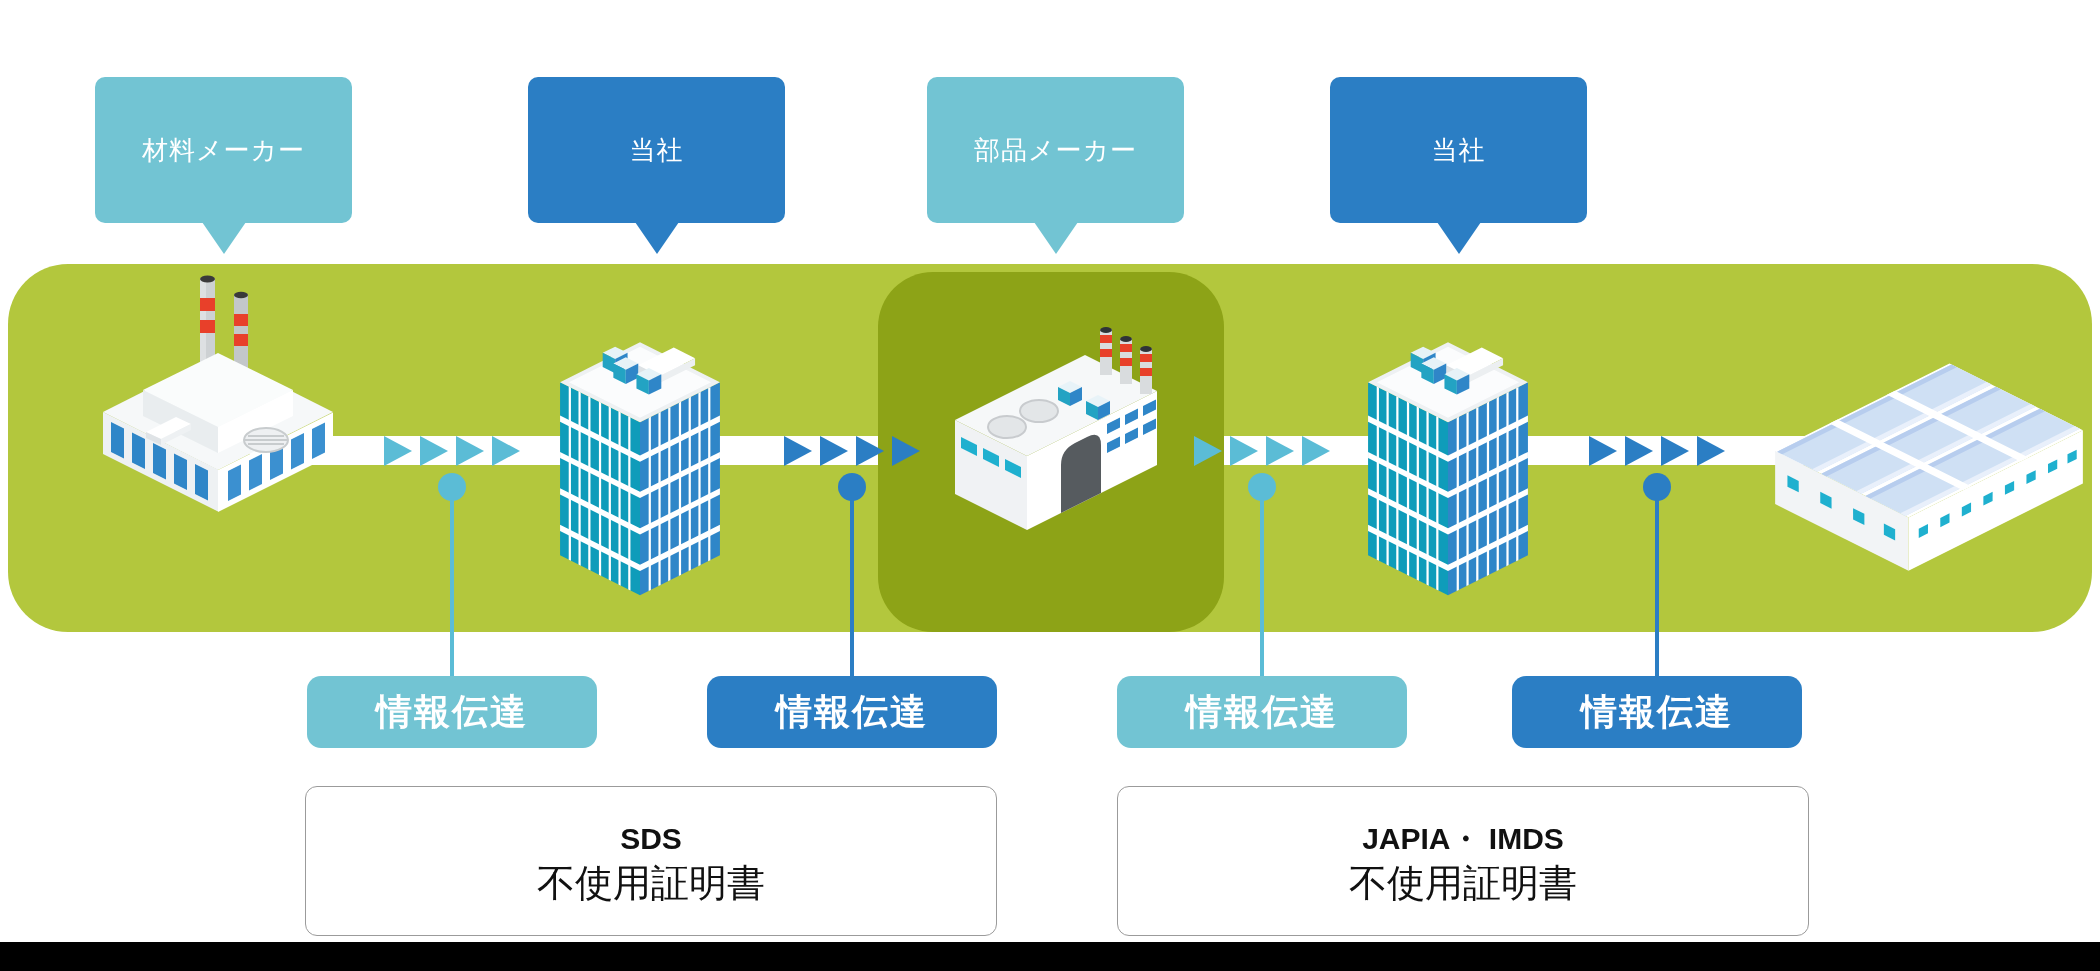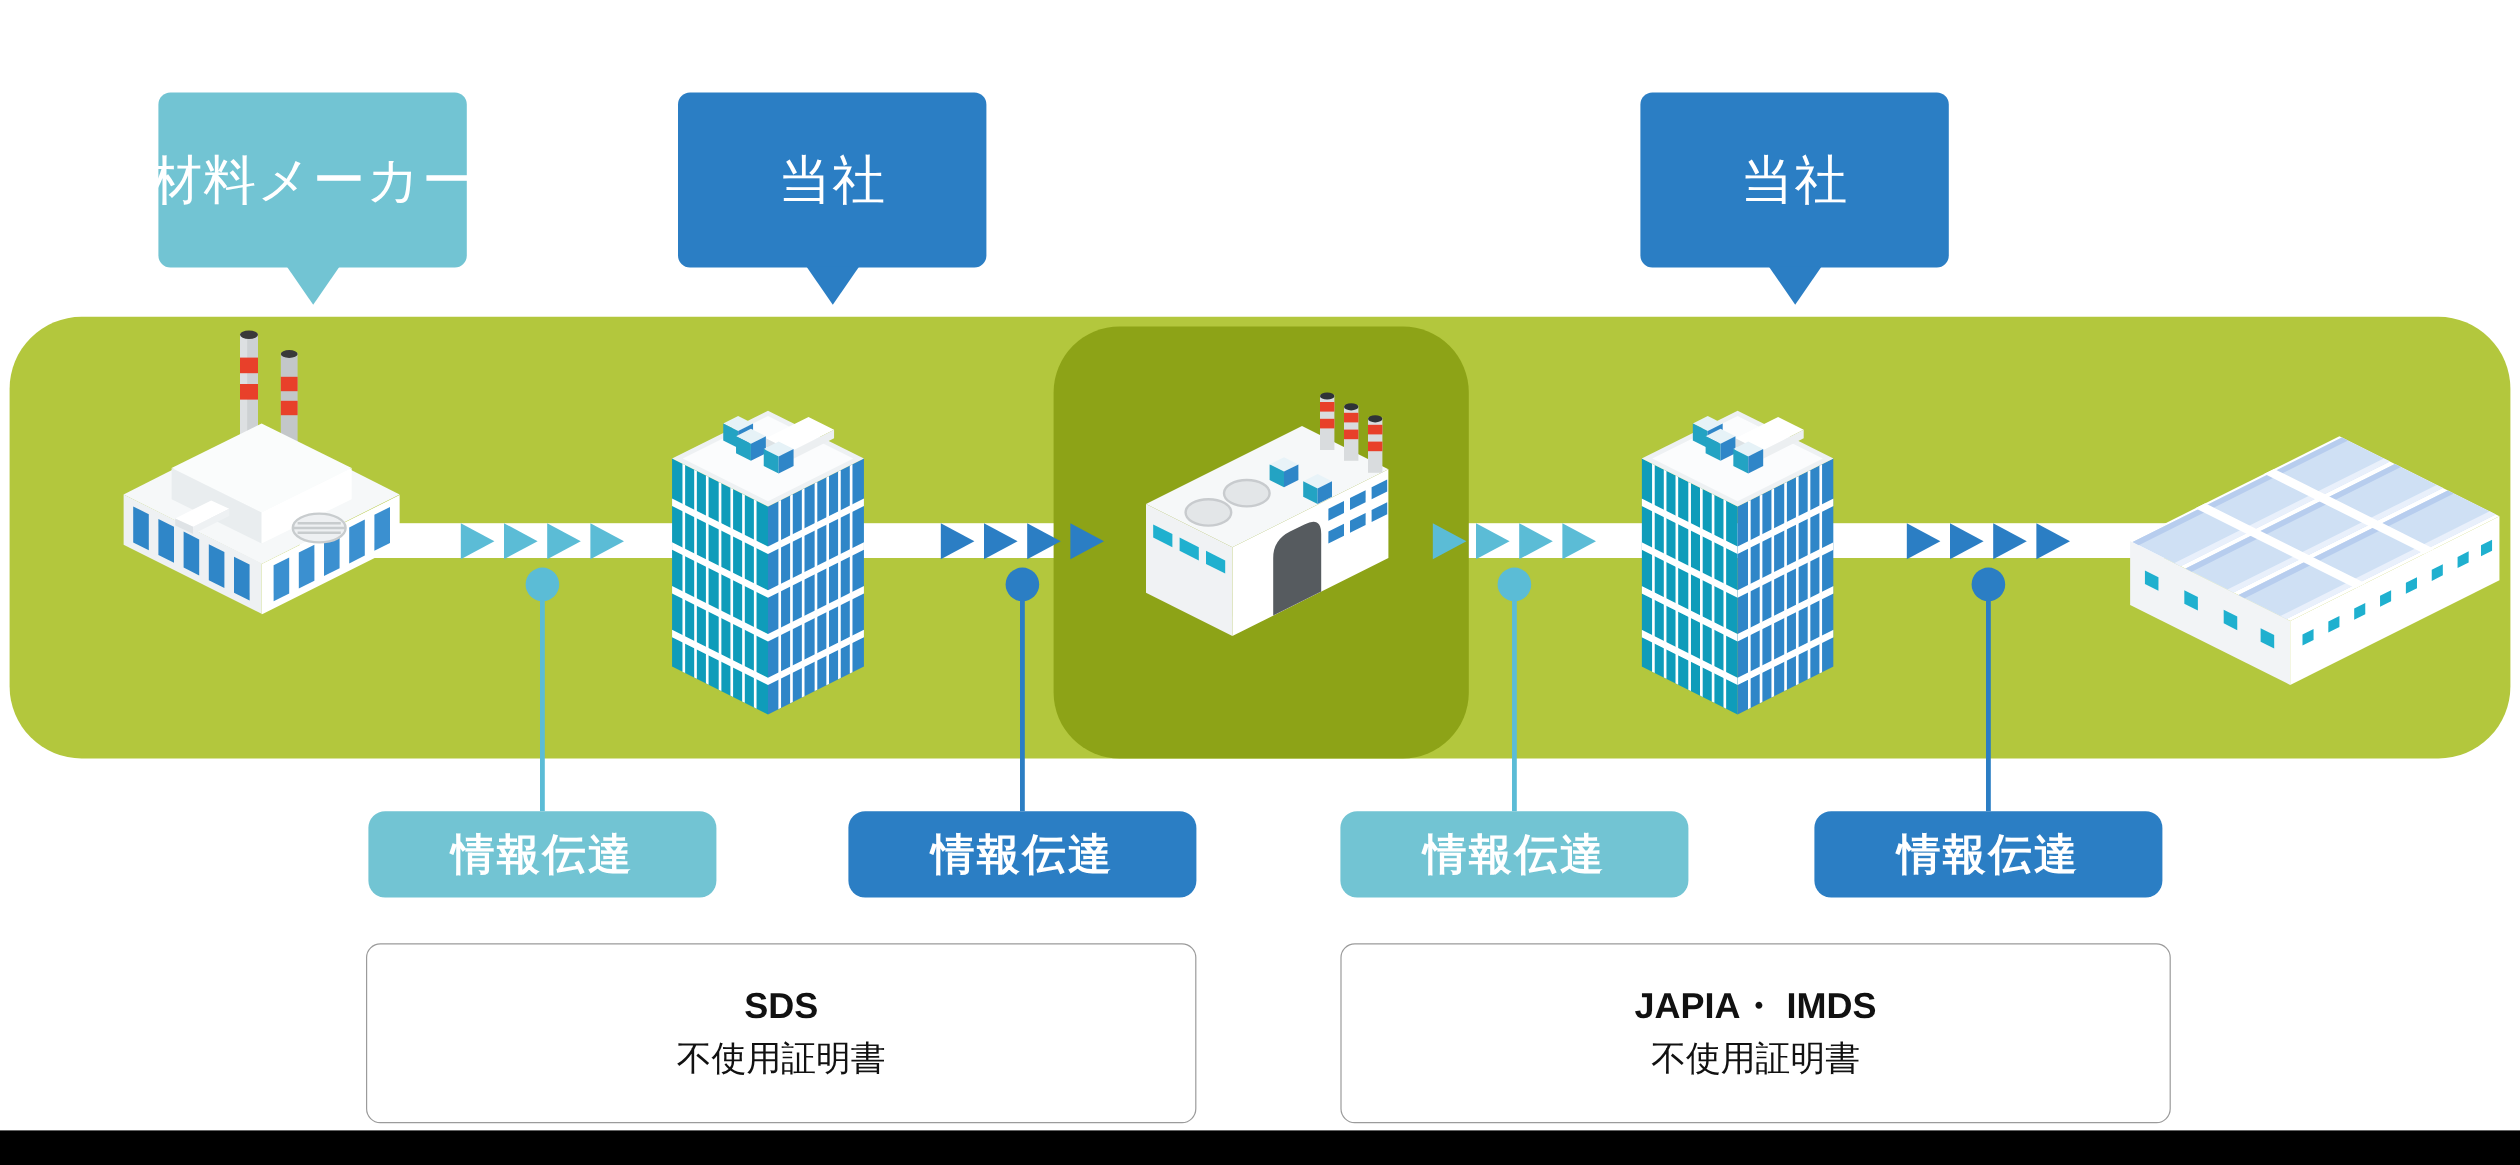--- a/index.html
+++ b/index.html
@@ -1,21 +1,21 @@
 <!DOCTYPE html>
 <html style="--light-blue: #72c4d3; --light-arrow: #5bbcd6; --dark-blue: #2b7ec4; --band-green: #b3c73d; --band-green-dark: #8da317; --footer-black: #000000;"><head>
 <meta charset="utf-8">
 <style>
   html,body{margin:0;padding:0;background:#fff;}
   .stage{position:relative;width:2100px;height:971px;background:#ffffff;overflow:hidden;
          font-family:"Liberation Sans","DejaVu Sans",sans-serif;}
   
   .bubble{position:absolute;top:77px;width:257px;height:146px;border-radius:10px;
           display:flex;align-items:center;justify-content:center;
-          color:#fff;font-size:44px;letter-spacing:1px;white-space:nowrap;margin-left:37px;}
+          color:#fff;font-size:26px;letter-spacing:1px;white-space:nowrap;}
   .bubble::after{content:"";position:absolute;left:50%;bottom:-31px;transform:translateX(-50%);
           width:0;height:0;border:22px solid transparent;border-bottom:none;border-top-width:32px;border-top-style:solid;}
   .bubble.light{background:var(--light-blue);}
   .bubble.light::after{border-top-color:var(--light-blue);}
   .bubble.dark{background:var(--dark-blue);}
   .bubble.dark::after{border-top-color:var(--dark-blue);}
   
   .band{position:absolute;left:8px;top:264px;width:2084px;height:368px;border-radius:60px;background:var(--band-green);}
   .strip{position:absolute;left:250px;top:436px;width:1650px;height:29px;background:#ffffff;}
   .highlight{position:absolute;left:878px;top:272px;width:346px;height:360px;border-radius:55px;background:var(--band-green-dark);}
@@ -35,33 +35,36 @@
   .trans{position:absolute;top:676px;width:290px;height:72px;border-radius:14px;
          display:flex;align-items:center;justify-content:center;
          color:#fff;font-size:36px;font-weight:600;letter-spacing:2px;}
   .trans.light{background:var(--light-blue);}
   .trans.dark{background:var(--dark-blue);}
   
   .doc{position:absolute;top:786px;width:690px;height:148px;background:#fff;border:1px solid #9b9b9b;
        border-radius:12px;display:flex;flex-direction:column;align-items:center;justify-content:center;
        color:#111;text-align:center;}
   .doc .l1,.doc .l2{font-size:30px;font-weight:bold;line-height:44px;}
-  .doc .l3{font-size:29px;font-weight:normal;line-height:44px;}
+  .doc .l3{font-size:38px;font-weight:normal;line-height:44px;}
   .footer{position:absolute;left:0;top:942px;width:2100px;height:29px;background:var(--footer-black);}
 </style>
 </head>
 <body>
 
 <div class="stage">
 
   <div class="bubble light" style="left:95px">
       <span>材料メーカー</span>
     </div>
   <div class="bubble dark" style="left:528px">
       <span>当社</span>
+    </div>
+  <div class="bubble light" style="left:927px">
+      <span>部品メーカー</span>
     </div>
   <div class="bubble dark" style="left:1330px">
       <span>当社</span>
     </div>
 
   <div class="band"></div>
   <div class="strip"></div>
   <div class="highlight"></div>
 
   <svg class="b" style="left:88px;top:272px" width="260" height="240" viewBox="0 0 260 240">

